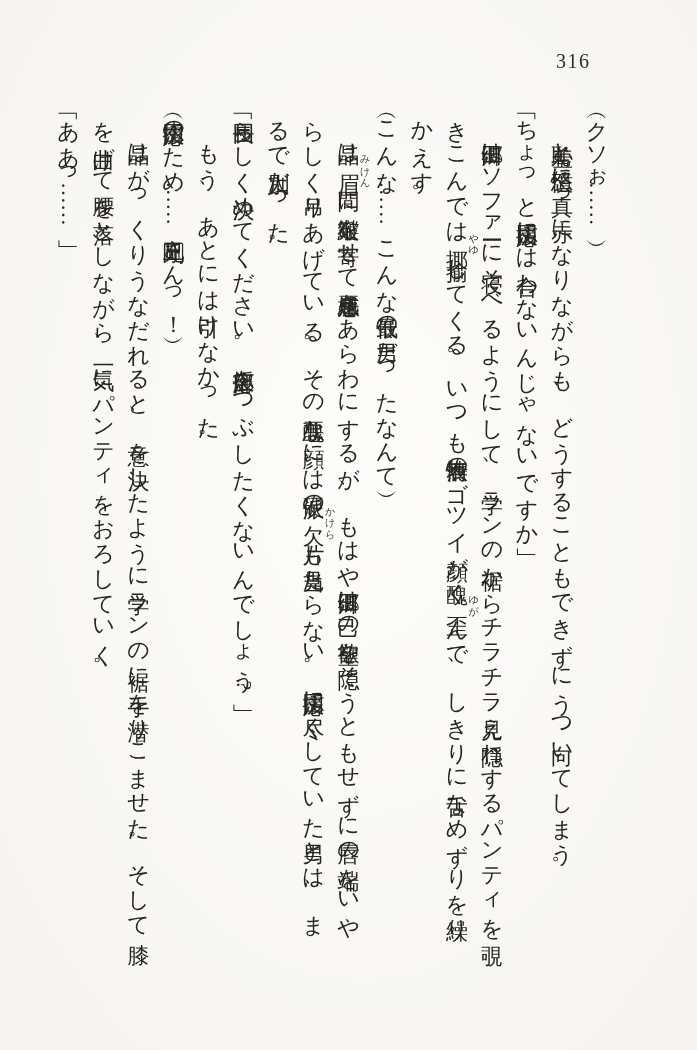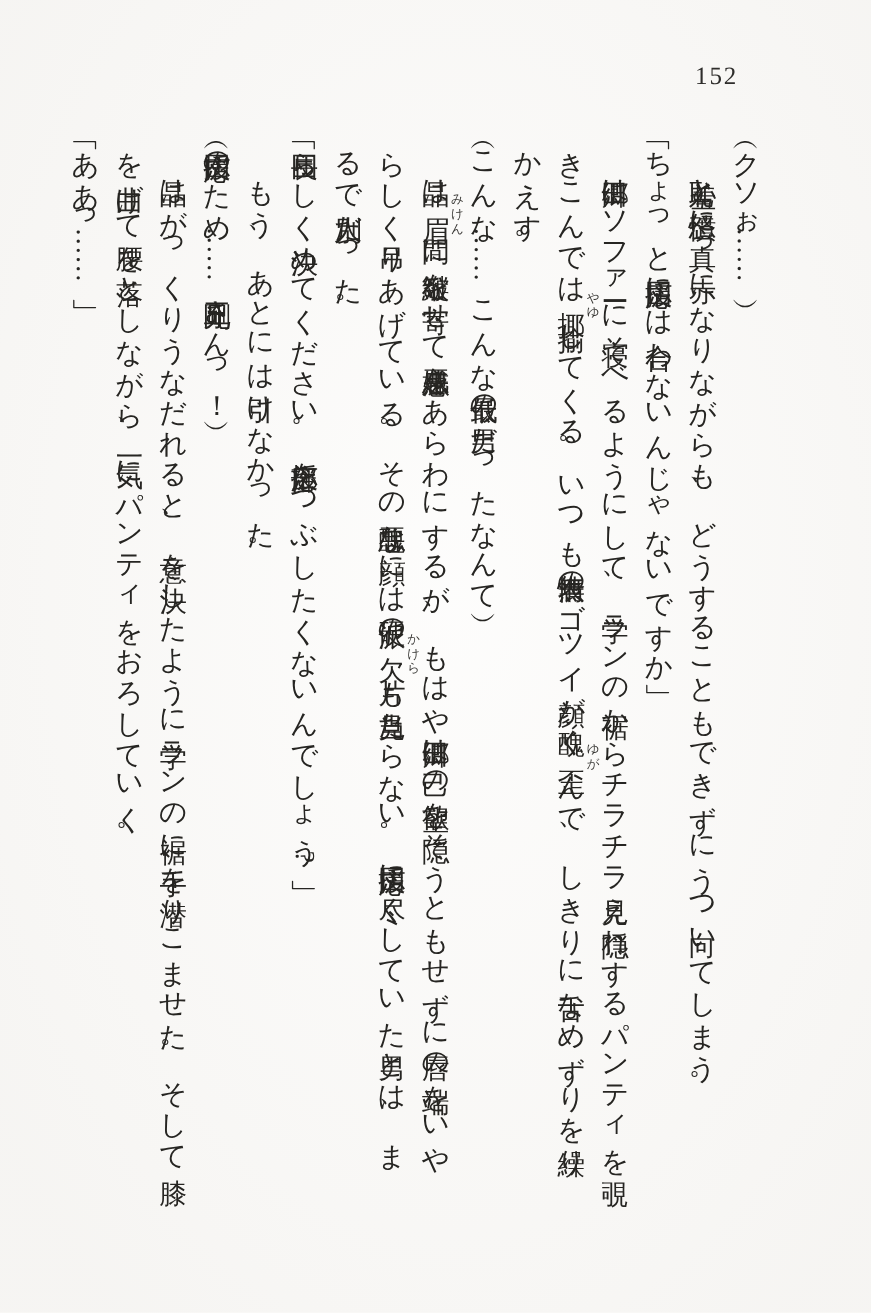--- a/index.html
+++ b/index.html
@@ -44,21 +44,21 @@
     line-height: 1;
     letter-spacing: 0;
     color: #3a3936;
     font-family: "Liberation Serif", "DejaVu Serif", serif;
   }
 </style>
 </head>
 <body>
 
 <div class="page">
-  <div class="folio">152</div>
+  <div class="folio">316</div>
   <main class="text-block" id="text-block">
       <p class="para thought">（クソぉ……）</p>
       <p class="para narrative indent">羞恥と憤怒に真っ赤になりながらも、どうすることもできずにうつ向いてしまう。</p>
       <p class="para dialogue">「ちょっと応援団には合わないんじゃないですか」</p>
       <p class="para narrative indent">郷田はソファーに寝そべるようにして、学ランの裾からチラチラ見え隠れするパンティを覗きこんでは<ruby>揶揄<rt>やゆ</rt></ruby>してくる。いつも無表情のゴツイ顔が醜く<ruby>歪<rt>ゆが</rt></ruby>んで、しきりに舌なめずりを繰りかえす。</p>
       <p class="para thought">（こんな……こんな最低の男だったなんて）</p>
       <p class="para narrative indent">晶は<ruby>眉間<rt>みけん</rt></ruby>に縦皺を寄せて嫌悪感をあらわにするが、もはや郷田は己の欲望を隠そうともせずに唇の端をいやらしく吊りあげている。その醜悪な顔には硬派の<ruby>欠片<rt>かけら</rt></ruby>も見当たらない。応援団に尽くしていた男とは、まるで別人だった。</p>
       <p class="para dialogue">「団長らしく決めてください。応援部をつぶしたくないんでしょう?」</p>
       <p class="para narrative indent">もう、あとには引けなかった。</p>
       <p class="para thought">（応援団のため……剛三兄さんっ！）</p>

